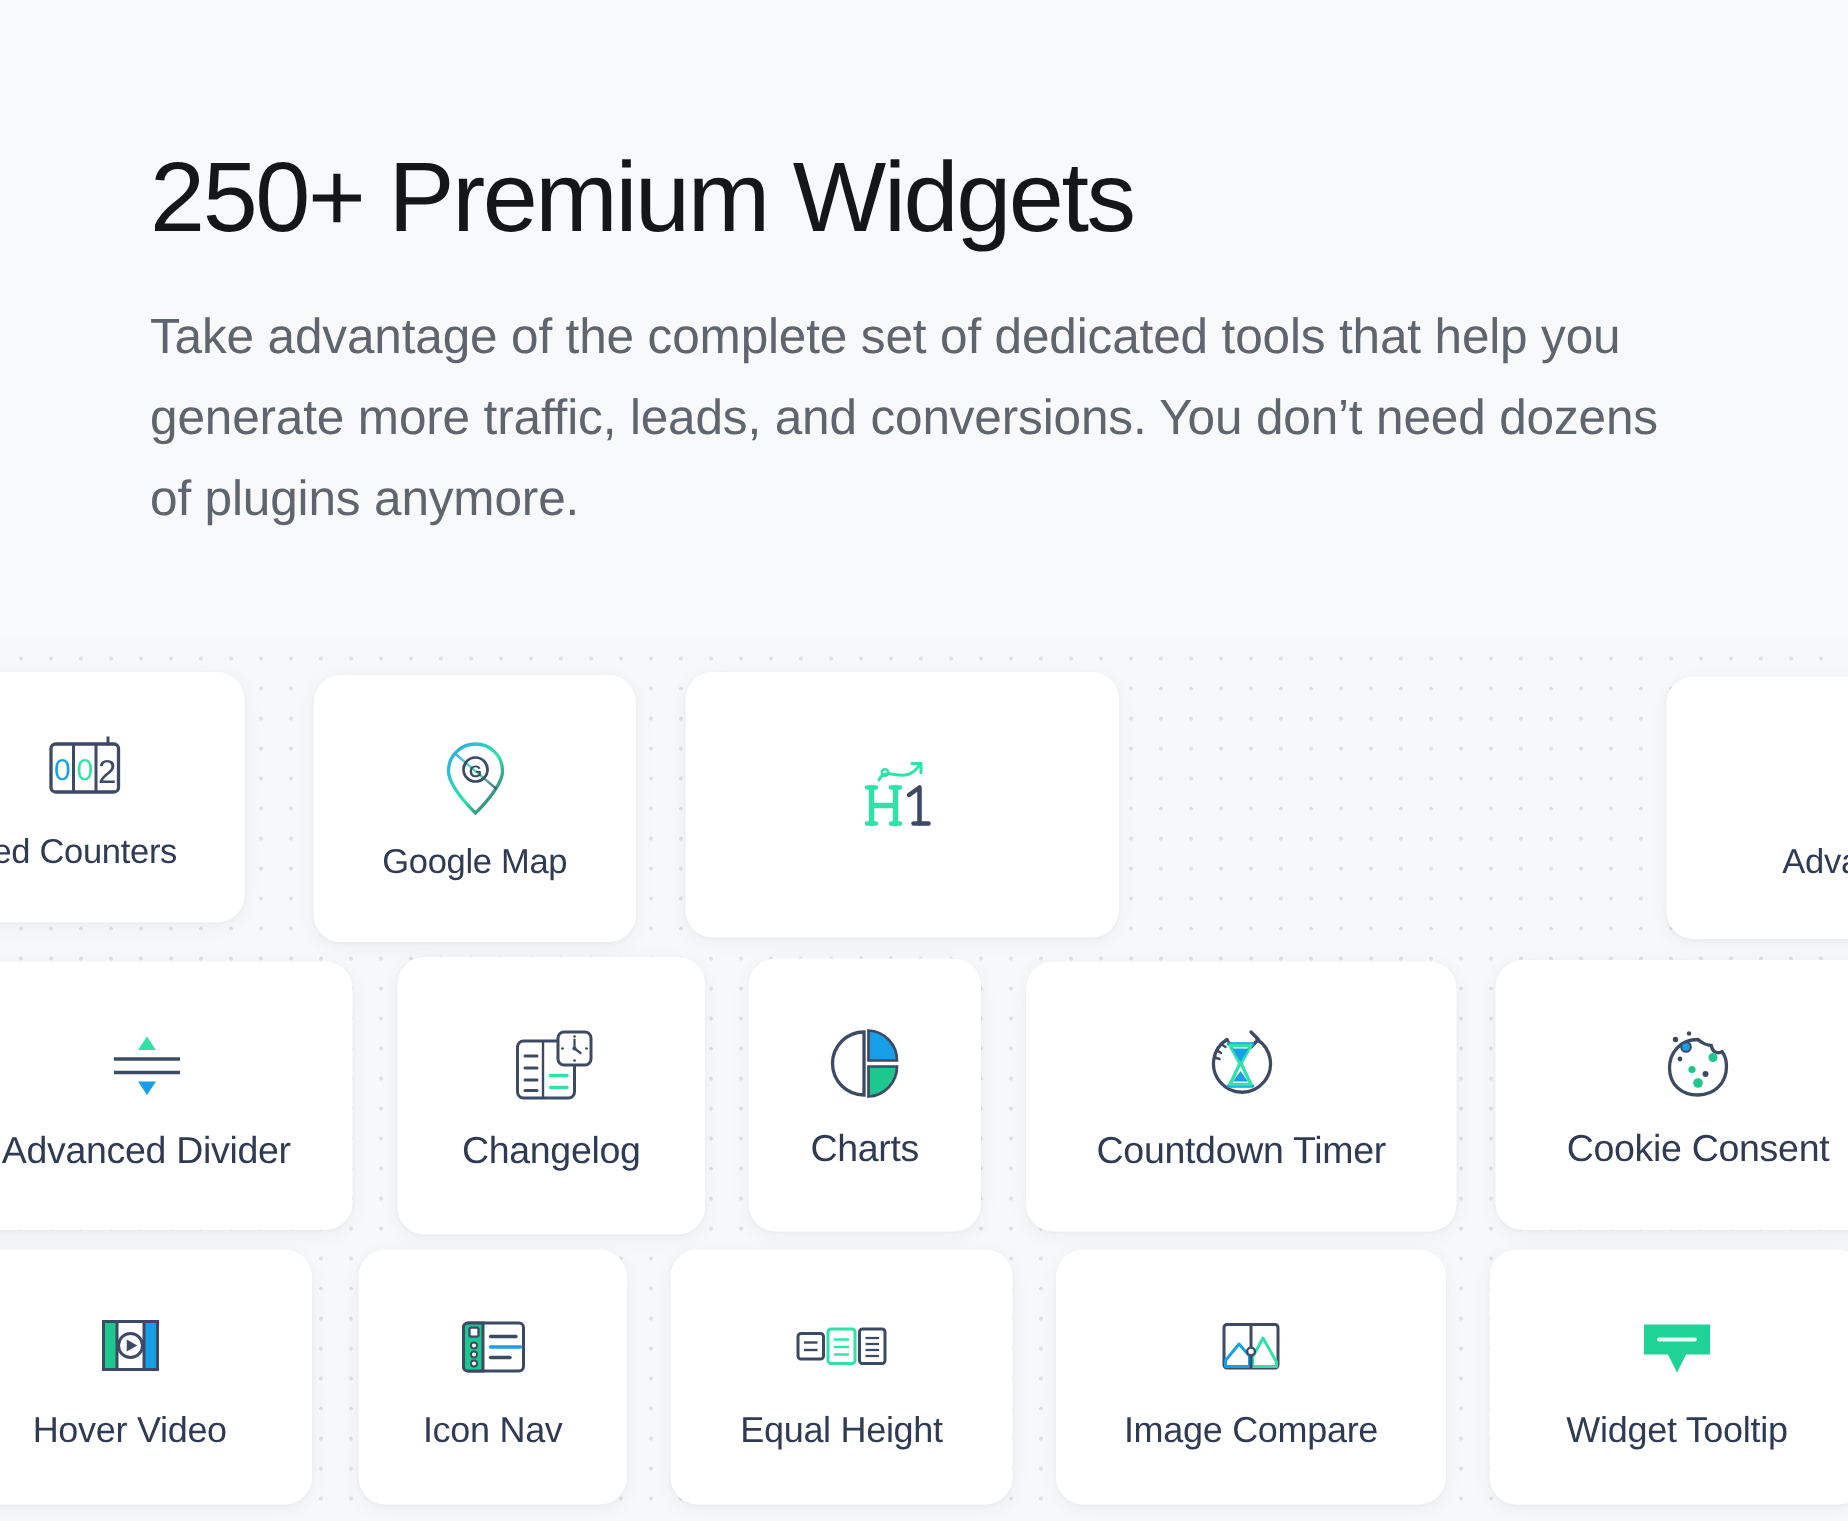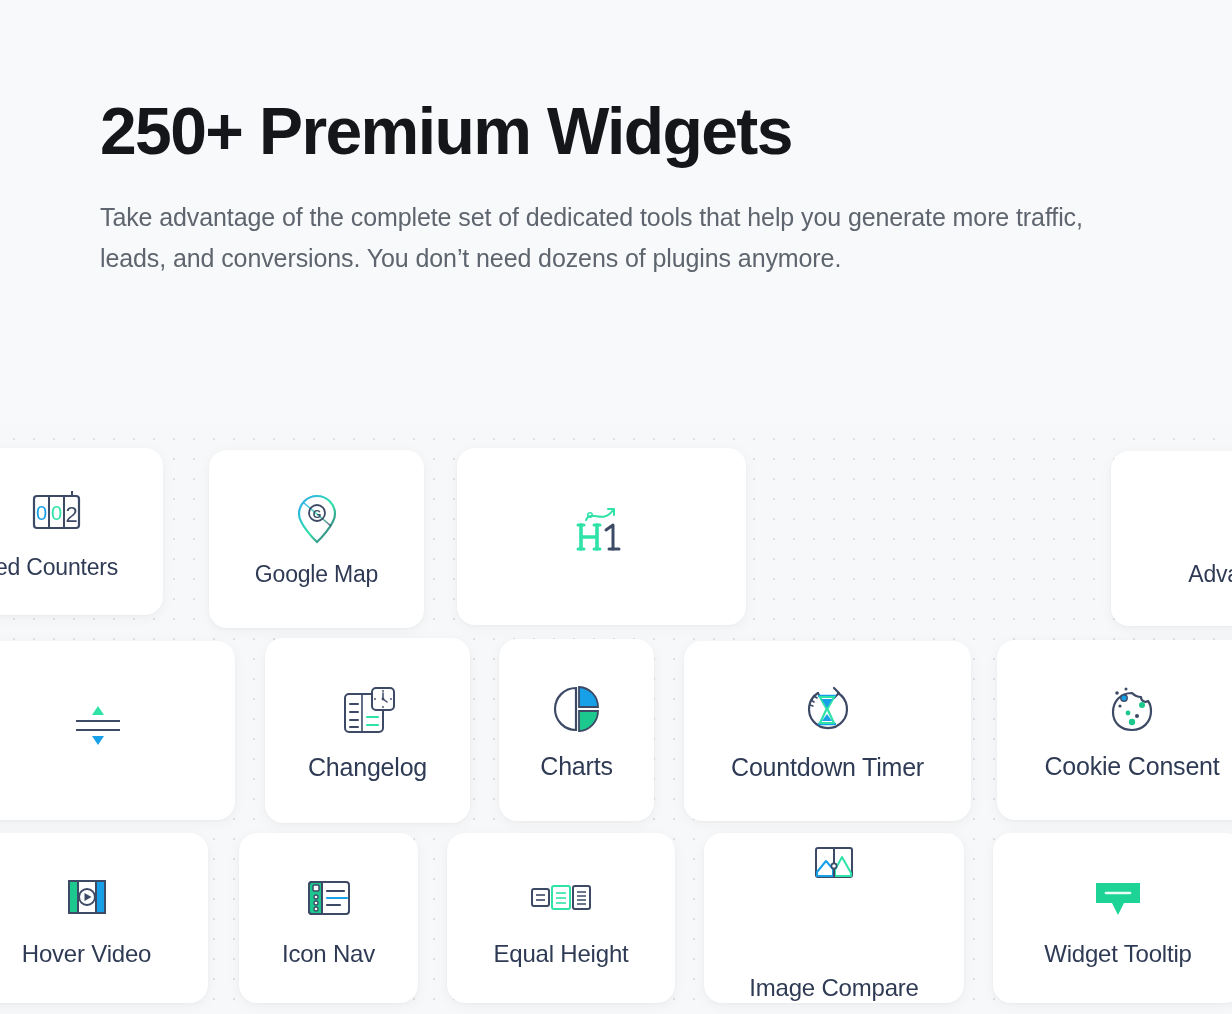--- a/index.html
+++ b/index.html
@@ -23,30 +23,30 @@
     left: 0; top: 0;
     width: 1232px;
     height: 425px;
     background: #f8f9fa;
     padding-left: 100px;
     padding-top: 96px;
   }
 
   #page-title {
     font-size: 66px;
-    font-weight: 700;
+    font-weight: 400;
     letter-spacing: -1.6px;
     color: #14161a;
     line-height: 1.08;
     white-space: nowrap;
   }
 
   #page-subtitle {
     margin-top: 30px;
-    font-size: 25px;
+    font-size: 33px;
     font-weight: 400;
     color: #5e656e;
     line-height: 1.63;
     max-width: 1010px;
     letter-spacing: -0.1px;
   }
 
   
   #widget-grid-area {
     position: absolute;
@@ -163,20 +163,21 @@
 
   <div class="card row-1" style="left:-40px; top:216px; width:275px; height:179px;">
     <span class="card-icon">
       <svg width="56" height="46" viewBox="0 0 56 46">
         <path d="M28 4 L34 13 L22 13 Z" fill="#2fe3a8"></path>
         <line x1="6" y1="19" x2="50" y2="19" stroke="#3d4a66" stroke-width="2.2"></line>
         <line x1="6" y1="28" x2="50" y2="28" stroke="#3d4a66" stroke-width="2.2"></line>
         <path d="M28 43 L34 34 L22 34 Z" fill="#17a0e8"></path>
       </svg>
     </span>
+    <span class="card-label">Advanced Divider</span>
   </div>
 
   <div class="card row-1" style="left:265px; top:213px; width:205px; height:185px;">
     <span class="card-icon">
       <svg width="58" height="52" viewBox="0 0 58 52">
         <rect x="6" y="10" width="38" height="38" rx="4" fill="none" stroke="#3d4a66" stroke-width="2"></rect>
         <line x1="23" y1="10" x2="23" y2="48" stroke="#3d4a66" stroke-width="1.6"></line>
         <line x1="11" y1="20" x2="19" y2="20" stroke="#3d4a66" stroke-width="2" stroke-linecap="round"></line>
         <line x1="11" y1="28" x2="19" y2="28" stroke="#3d4a66" stroke-width="2" stroke-linecap="round"></line>
         <line x1="11" y1="36" x2="19" y2="36" stroke="#3d4a66" stroke-width="2" stroke-linecap="round"></line>
@@ -287,21 +288,21 @@
         <rect x="43" y="5" width="17" height="23" rx="2" fill="none" stroke="#3d4a66" stroke-width="2"></rect>
         <line x1="47" y1="11" x2="56" y2="11" stroke="#3d4a66" stroke-width="1.5"></line>
         <line x1="47" y1="15" x2="56" y2="15" stroke="#3d4a66" stroke-width="1.5"></line>
         <line x1="47" y1="19" x2="56" y2="19" stroke="#3d4a66" stroke-width="1.5"></line>
         <line x1="47" y1="23" x2="56" y2="23" stroke="#3d4a66" stroke-width="1.5"></line>
       </svg>
     </span>
     <span class="card-label">Equal Height</span>
   </div>
 
-  <div class="card row-2" style="left:704px; top:408px; width:260px; height:170px;justify-content:space-between;">
+  <div class="card row-2" style="left:704px; top:408px; width:260px; height:170px;">
     <span class="card-icon">
       <svg width="48" height="42" viewBox="0 0 48 42">
         <rect x="6" y="6" width="36" height="29" rx="2" fill="none" stroke="#3d4a66" stroke-width="2"></rect>
         <path d="M7 30 L16 19 L23 27 L23 34 L7 34 Z" fill="none" stroke="#17a0e8" stroke-width="2" stroke-linejoin="round"></path>
         <path d="M25 28 L32 15 L41 31 L41 34 L25 34 Z" fill="none" stroke="#2fe3a8" stroke-width="2" stroke-linejoin="round"></path>
         <line x1="24" y1="6" x2="24" y2="35" stroke="#3d4a66" stroke-width="2"></line>
         <circle cx="24" cy="24" r="2.6" fill="#ffffff" stroke="#3d4a66" stroke-width="1.6"></circle>
       </svg>
     </span>
     <span class="card-label">Image Compare</span>

